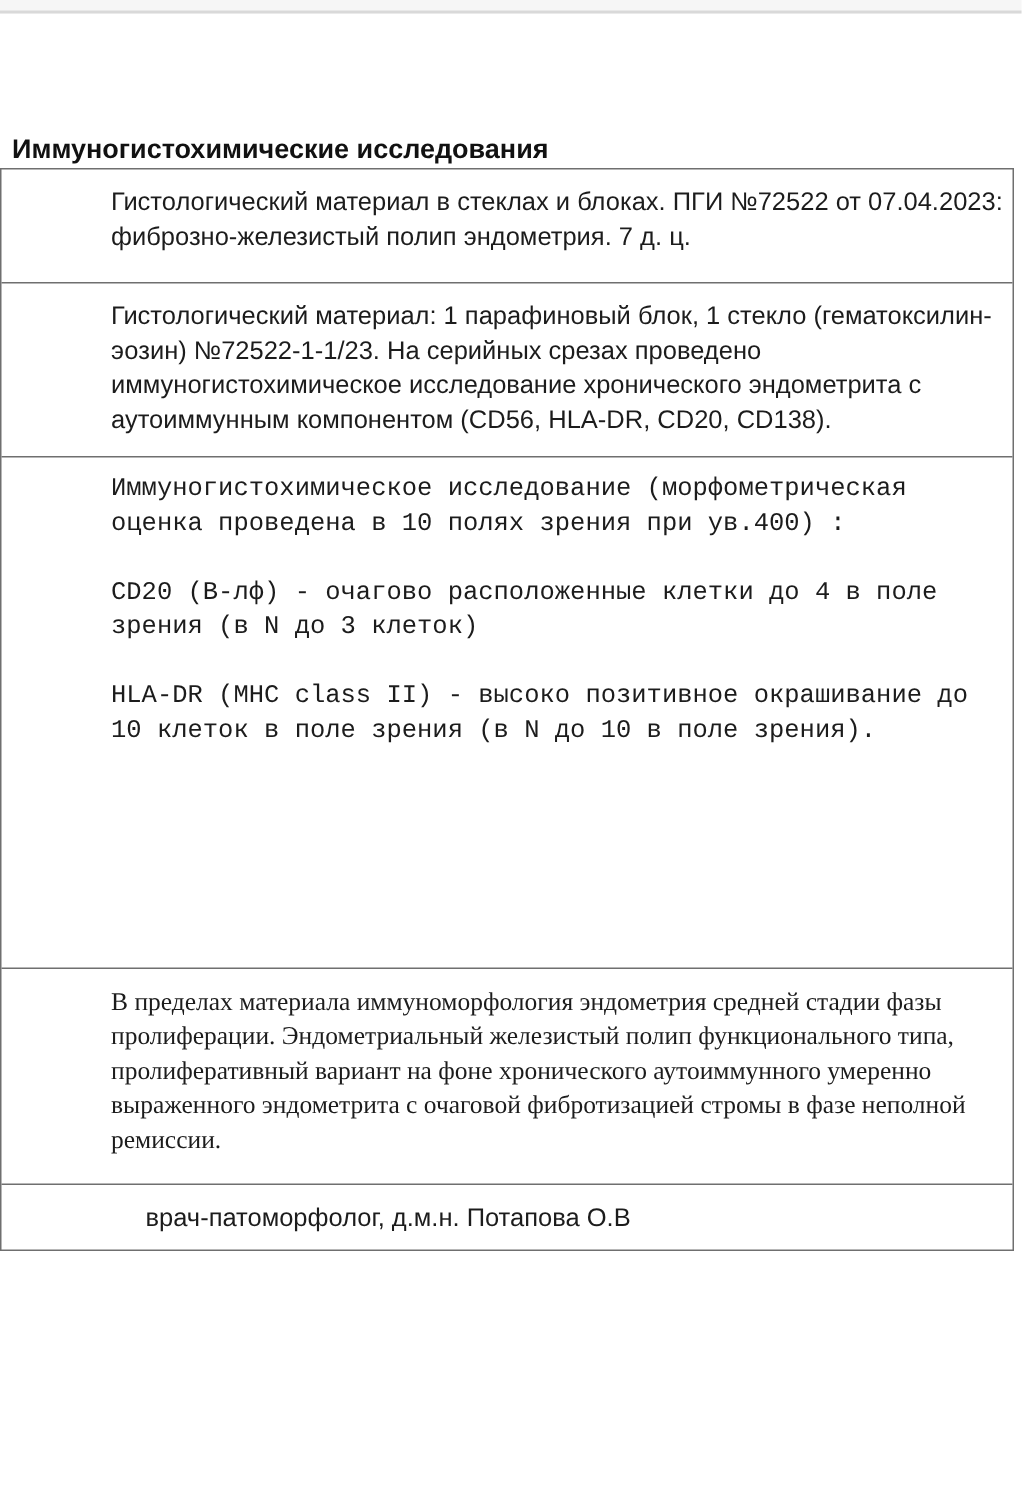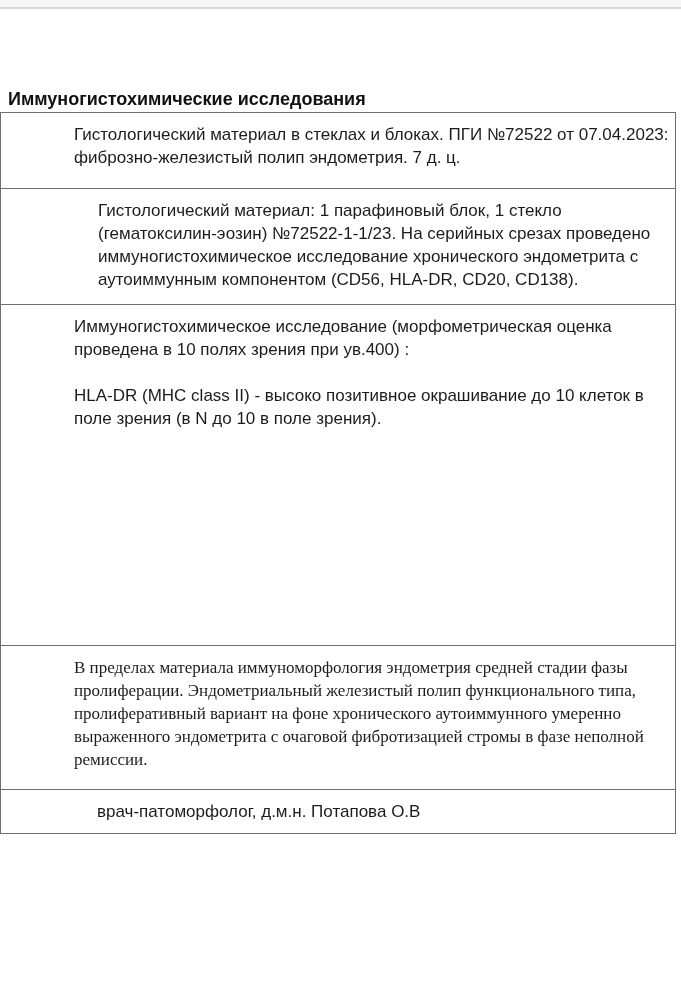--- a/index.html
+++ b/index.html
@@ -31,22 +31,22 @@
   .report-table{
     position:absolute;left:0;top:112px;width:676px;
     box-sizing:border-box;
     border:1.5px solid var(--border-color);
     border-left-width:1px;
     background:#ffffff;
   }
   .row{display:flex;align-items:flex-start;box-sizing:border-box;}
   .row + .row{border-top:1.5px solid var(--border-color);}
   .row:nth-child(1){min-height:75px;}
-  .row:nth-child(2){min-height:116px;padding-left:24px;}
-  .row:nth-child(3){min-height:341px;}
+  .row:nth-child(2){min-height:116px;}
+  .row:nth-child(3){min-height:341px;font-family:Liberation Mono, monospace;}
   .row:nth-child(4){min-height:144px;font-family:Liberation Serif, serif;}
   .row:nth-child(5){min-height:41px;padding-left:23px;}
   .cell-left{
     width:63px;flex:0 0 63px;box-sizing:border-box;
     border-right:1.5px solid var(--border-color);
   }
   .cell-main{
     flex:1;box-sizing:border-box;
     padding:10px 4px 10px 10px;
     font-size:17px;line-height:23px;
@@ -70,20 +70,21 @@
       <div class="row">
         <div class="cell-left"></div>
         <div class="cell-main">
           <p>Гистологический материал: 1 парафиновый блок, 1 стекло (гематоксилин-эозин) №72522-1-1/23. На серийных срезах проведено иммуногистохимическое исследование хронического эндометрита с аутоиммунным компонентом (CD56, HLA-DR, CD20, CD138).</p>
         </div>
       </div>
       <div class="row">
         <div class="cell-left"></div>
         <div class="cell-main">
           <p>Иммуногистохимическое исследование (морфометрическая оценка проведена в 10 полях зрения при ув.400) :</p>
+          <p>CD20 (В-лф) - очагово расположенные клетки до 4 в поле зрения (в N до 3 клеток)</p>
           <p>HLA-DR (MHC class II) - высоко позитивное окрашивание до 10 клеток в поле зрения (в N до 10 в поле зрения).</p>
         </div>
       </div>
       <div class="row">
         <div class="cell-left"></div>
         <div class="cell-main">
           <p>В пределах материала иммуноморфология эндометрия средней стадии фазы пролиферации. Эндометриальный железистый полип функционального типа, пролиферативный вариант на фоне хронического аутоиммунного умеренно выраженного эндометрита с очаговой фибротизацией стромы в фазе неполной ремиссии.</p>
         </div>
       </div>
       <div class="row">

